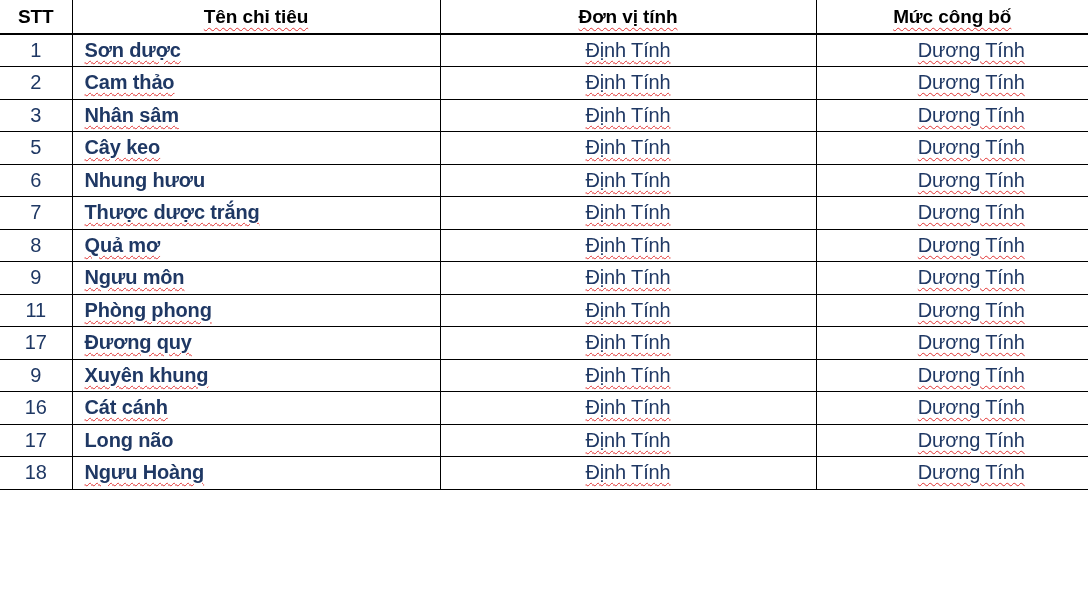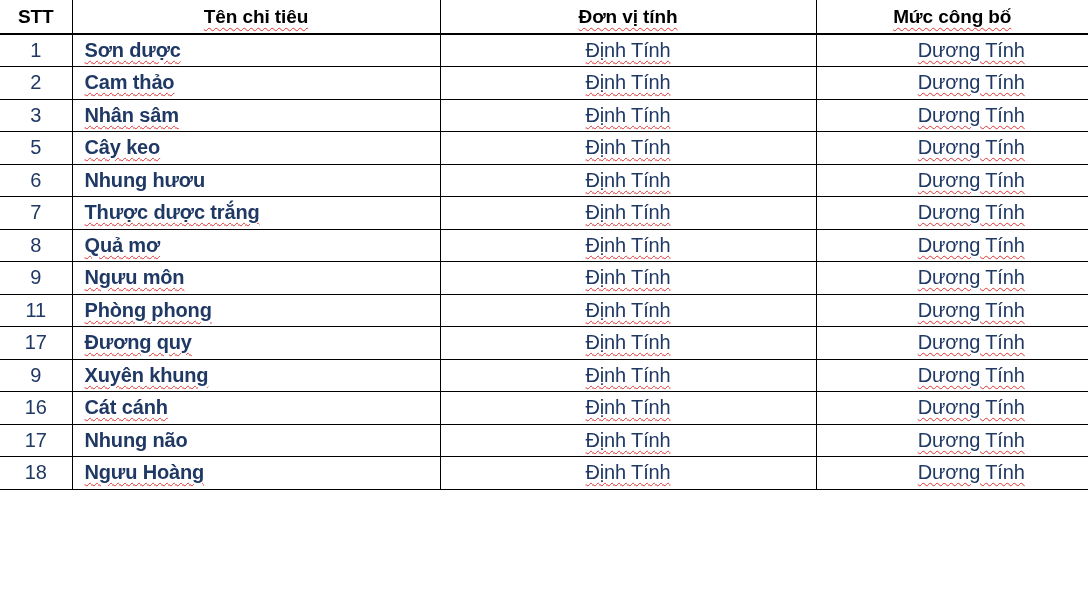--- a/index.html
+++ b/index.html
@@ -168,21 +168,21 @@
           <td class="cell-level last-col"><span class="sq">Dương Tính</span></td>
         </tr>
         <tr>
           <td class="cell-stt"><span>16</span></td>
           <td class="cell-name"><span class="sq">Cát cánh</span></td>
           <td class="cell-unit"><span class="sq">Định Tính</span></td>
           <td class="cell-level last-col"><span class="sq">Dương Tính</span></td>
         </tr>
         <tr>
           <td class="cell-stt"><span>17</span></td>
-          <td class="cell-name"><span>Nhung não</span></td>
+          <td class="cell-name"><span>Long não</span></td>
           <td class="cell-unit"><span class="sq">Định Tính</span></td>
           <td class="cell-level last-col"><span class="sq">Dương Tính</span></td>
         </tr>
         <tr>
           <td class="cell-stt"><span>18</span></td>
           <td class="cell-name"><span class="sq">Ngưu Hoàng</span></td>
           <td class="cell-unit"><span class="sq">Định Tính</span></td>
           <td class="cell-level last-col"><span class="sq">Dương Tính</span></td>
         </tr>
       </tbody>

